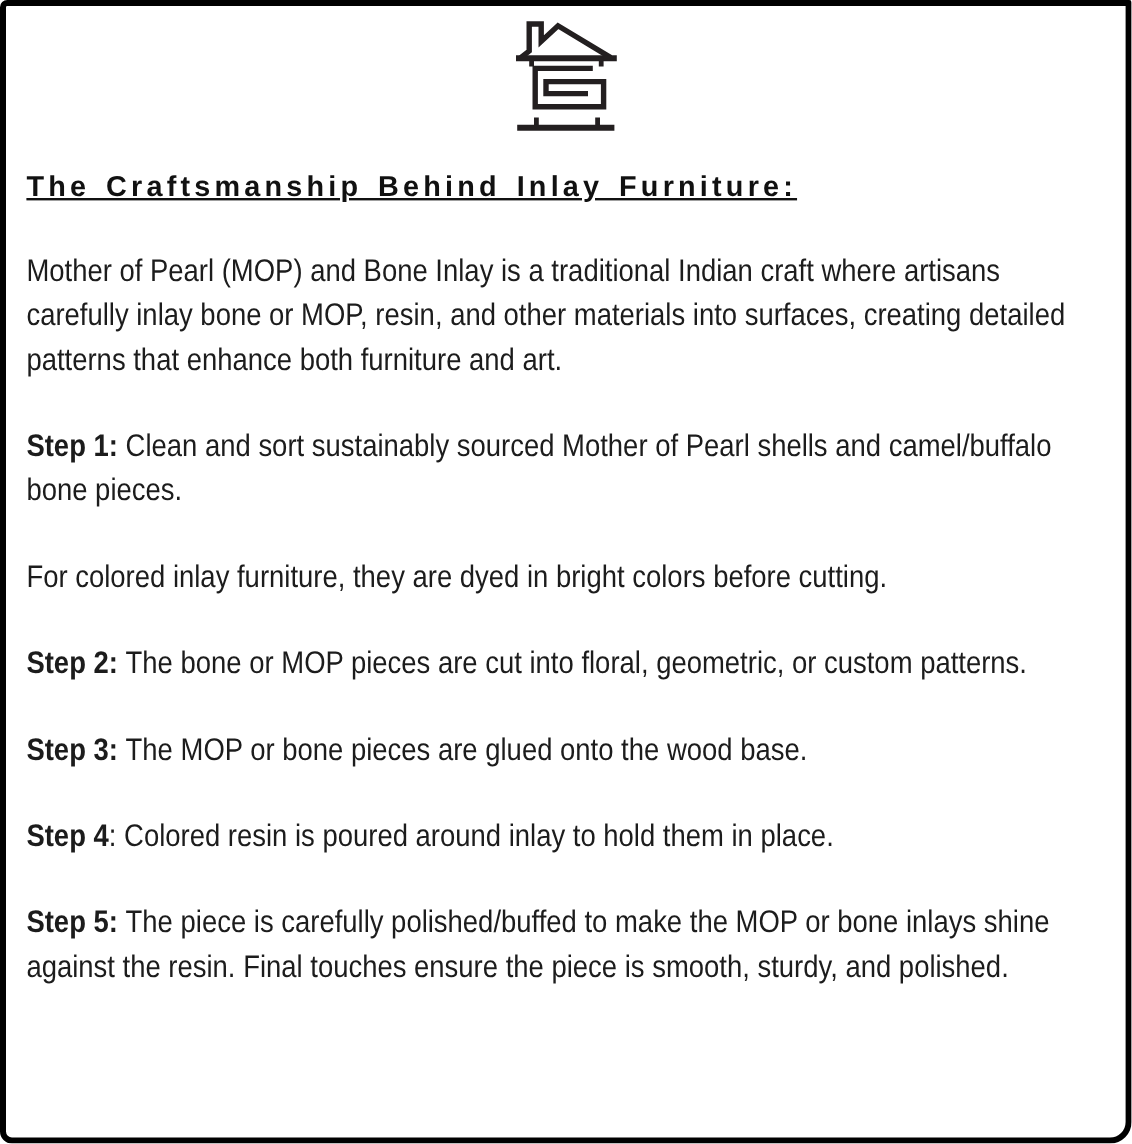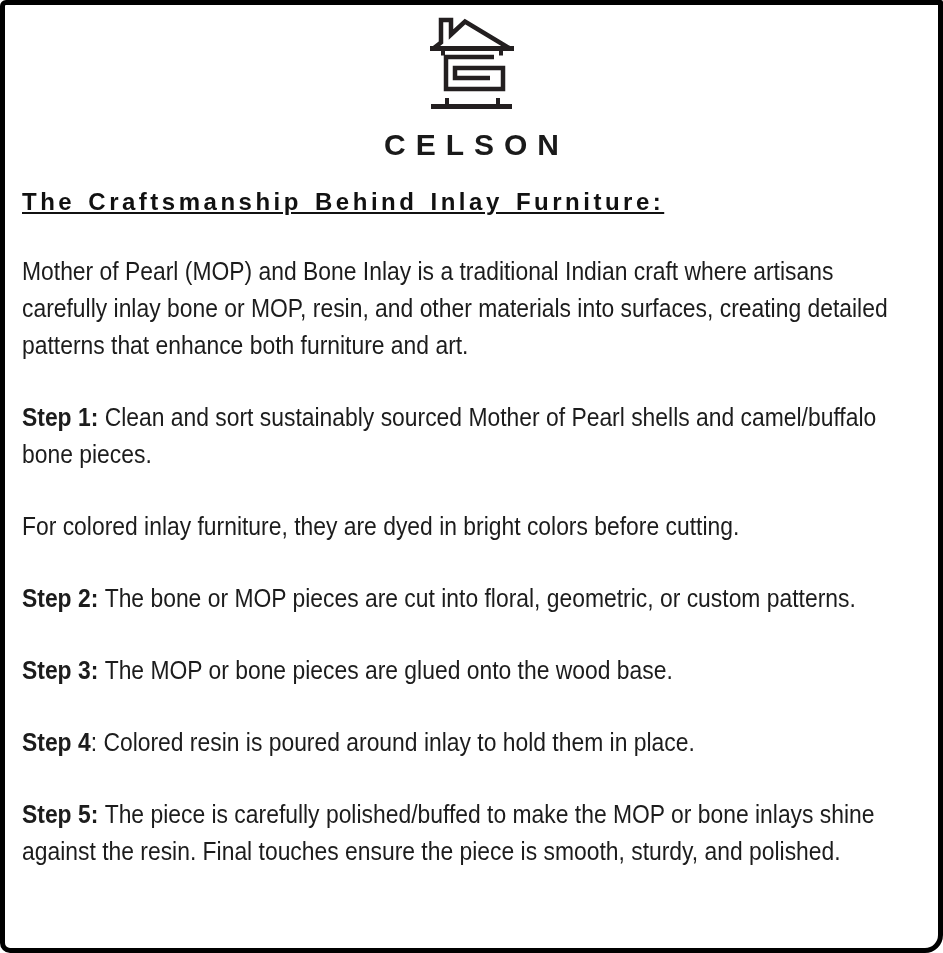--- a/index.html
+++ b/index.html
@@ -84,21 +84,20 @@
           <path stroke-width="4" d="M21 38 V45.5 M79 38 V45.5"></path>
 
           <path stroke-width="4.5" d="M72 47 H24 V79 H81 V58 H33 V68 H68"></path>
 
           <path stroke-width="4" d="M25 88 V94.5 M76 88 V94.5"></path>
 
           <path stroke-width="5" d="M9 96.5 H90"></path>
         </g>
       </svg>
     </div>
-    <div class="brand">CELSON</div>
   </header>
 
   <h1 class="heading">The Craftsmanship Behind Inlay Furniture:</h1>
 
   <div class="body-wrap">
     <div class="body-scale">
 
       <p class="para">Mother of Pearl (MOP) and Bone Inlay is a traditional Indian craft where artisans carefully inlay bone or MOP, resin, and other materials into surfaces, creating detailed patterns that enhance both furniture and art.</p>
 
       <p class="para"><b class="step-label">Step 1: </b><span>Clean and sort sustainably sourced Mother of Pearl shells and camel/buffalo bone pieces.</span></p>

